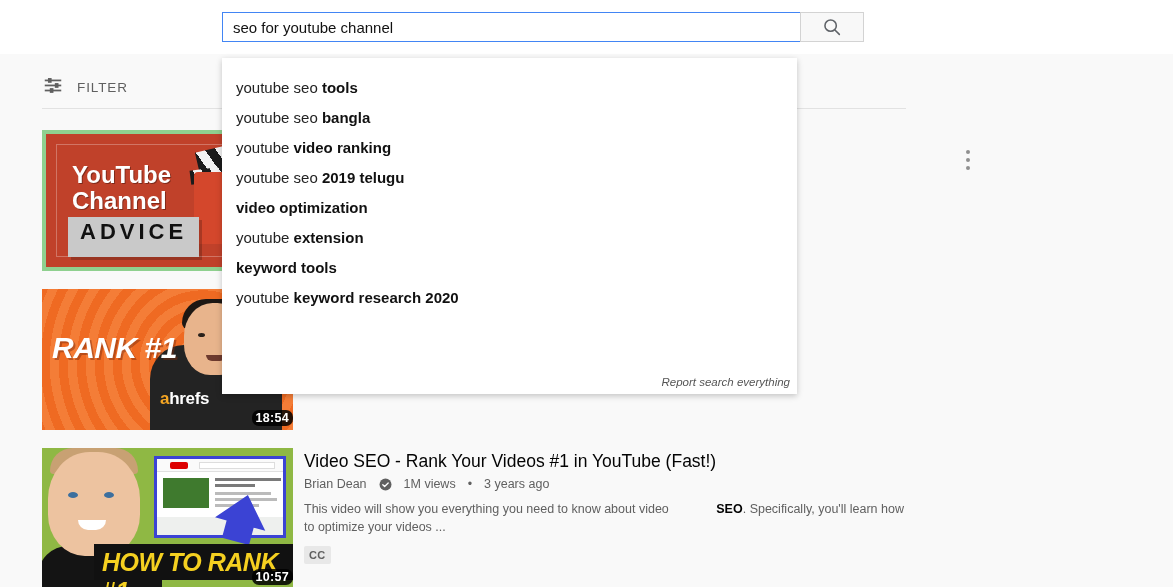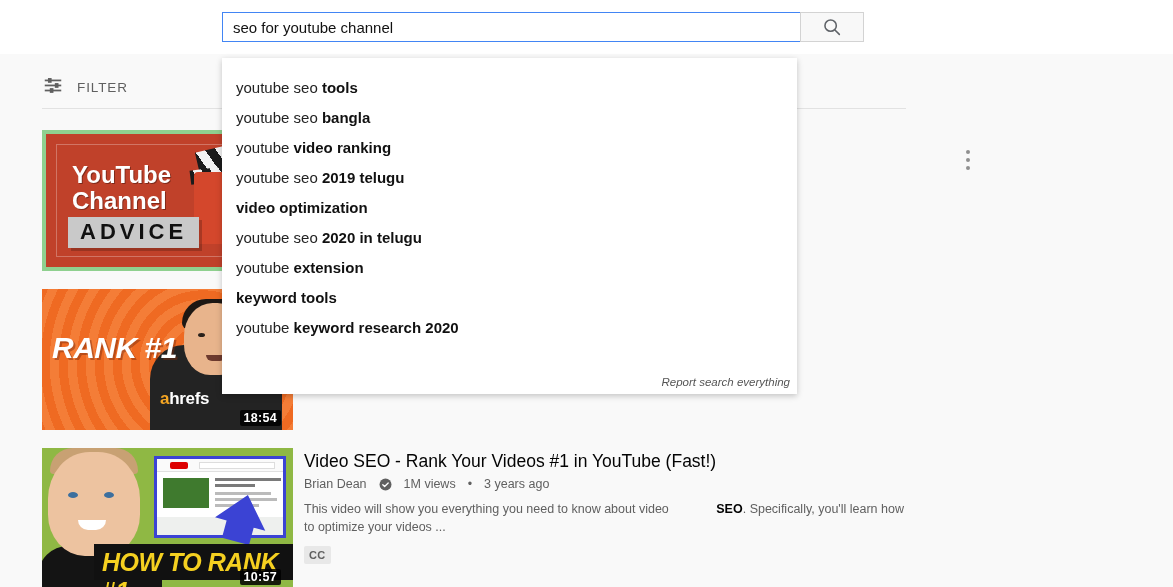--- a/index.html
+++ b/index.html
@@ -58,23 +58,23 @@
   }
 
   
   .results { position: absolute; left: 42px; top: 76px; width: 900px; }
   .result { position: relative; display: flex; margin-bottom: 18px; }
   .thumb {
     position: relative; width: 251px; height: 141px; flex: 0 0 251px;
     overflow: hidden; background: #000;
   }
   .thumb .duration {
-    position: absolute; right: 12px; bottom: 4px;
+    position: absolute; right: 0; bottom: 4px;
     background: rgba(0,0,0,.85); color: #fff;
-    font-size: 12.5px; font-weight: bold; padding: 1px 4px; border-radius: 2px;
+    font-size: 12.5px; font-weight: bold; padding: 1px 4px; border-radius: 7px;
     letter-spacing: .3px; z-index: 9;
   }
   .meta { padding-left: 11px; padding-top: 1px; flex: 1; min-width: 0; }
   .vid-title {
     font-size: 17.5px; color: #030303; line-height: 24px;
     margin: 0 0 4px 0; font-weight: normal;
   }
   .vid-sub {
     font-size: 12.5px; color: #606060; display: flex; align-items: center;
     gap: 12px; margin-bottom: 9px;
@@ -126,21 +126,21 @@
     border: 1px solid rgba(255,255,255,.28);
   }
   .t1 .tx1 {
     position: absolute; left: 26px; top: 28px;
     color: #ffffff; font-size: 24px; font-weight: bold; line-height: 26px;
     text-shadow: 1px 1px 0 rgba(0,0,0,.35);
   }
   .t1 .tx2 {
     position: absolute; left: 22px; top: 83px;
     background: #c9c9c9; color: #111111; font-size: 22px; font-weight: bold;
-    letter-spacing: 4px; padding: 2px 12px 3px 12px;
+    letter-spacing: 4px; padding: 2px 12px 12px 12px;
     box-shadow: 3px 3px 0 rgba(0,0,0,.2);
   }
   .t1 .playbox {
     position: absolute; left: 148px; top: 38px; width: 92px; height: 72px;
     background: #d4472c; border-radius: 4px;
   }
   .t1 .playtri {
     position: absolute; left: 182px; top: 58px;
     border-left: 26px solid #ffffff;
     border-top: 16px solid transparent; border-bottom: 16px solid transparent;
@@ -384,21 +384,20 @@
     </div>
   </div>
 
   <div class="suggest">
     <div class="sug-list">
         <div class="sug-item"><span>youtube seo </span><b>tools</b></div>
         <div class="sug-item"><span>youtube seo </span><b>bangla</b></div>
         <div class="sug-item"><span>youtube </span><b>video ranking</b></div>
         <div class="sug-item"><span>youtube seo </span><b>2019 telugu</b></div>
         <div class="sug-item"><span></span><b>video optimization</b></div>
-        <div class="sug-item"><span>youtube seo </span><b>2020 in telugu</b></div>
         <div class="sug-item"><span>youtube </span><b>extension</b></div>
         <div class="sug-item"><span></span><b>keyword tools</b></div>
         <div class="sug-item"><span>youtube </span><b>keyword research 2020</b></div>
       </div>
     <div class="sug-report">Report search everything</div>
   </div>
 
 </div>
 
 </body></html>

